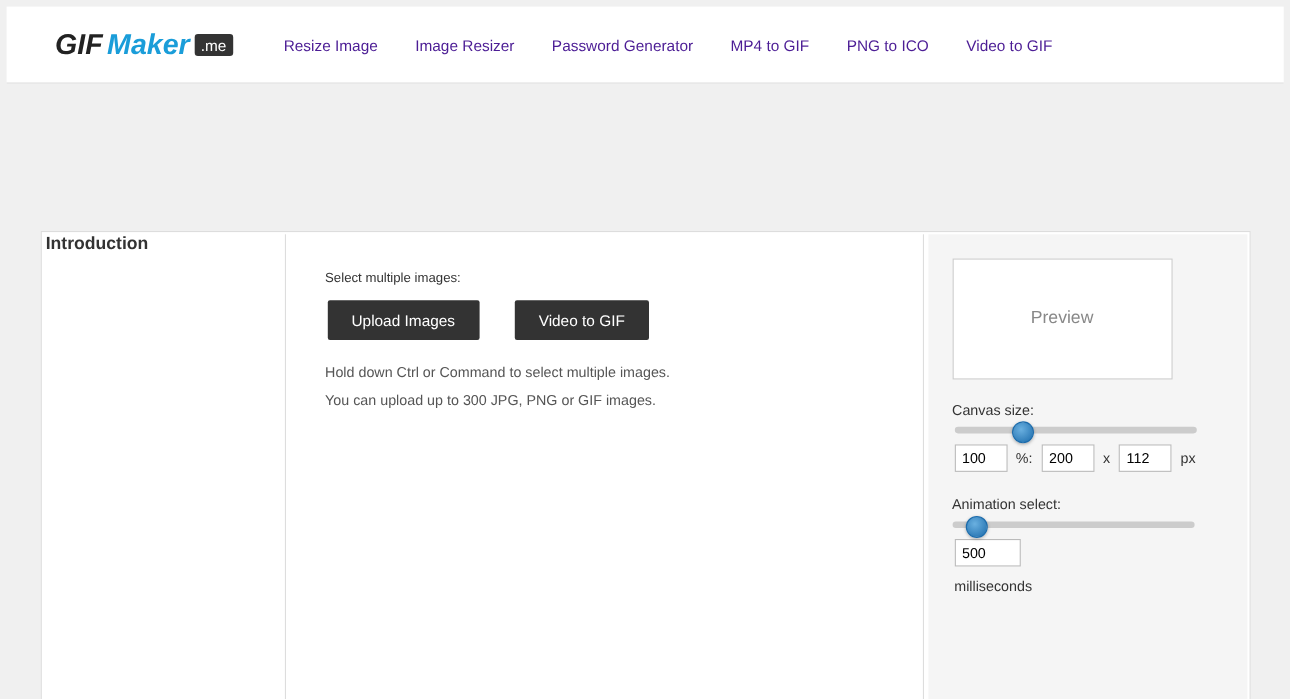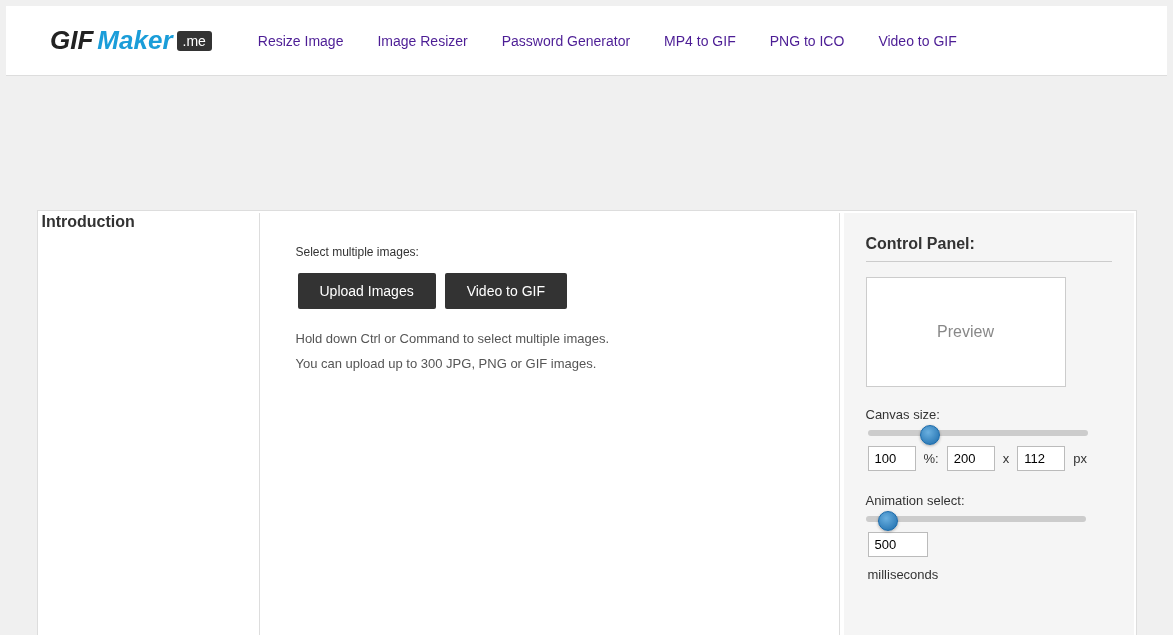--- a/index.html
+++ b/index.html
@@ -88,21 +88,21 @@
       padding: 30px;
       border-right: 1px solid #ddd;
     }
     .select-label {
       font-size: 12px;
       color: #333;
       margin-bottom: 12px;
     }
     .button-row {
       display: flex;
-      gap: 5px;
+      gap: 28px;
       margin-bottom: 20px;
     }
     .btn-upload {
       background: #333;
       color: #fff;
       border: none;
       padding: 10px 22px;
       font-size: 14px;
       cursor: pointer;
       border-radius: 2px;
@@ -273,21 +273,20 @@
     <p class="select-label">Select multiple images:</p>
     <div class="button-row">
       <button class="btn-upload">Upload Images</button>
       <button class="btn-video">Video to GIF</button>
     </div>
     <p class="hint-text">Hold down Ctrl or Command to select multiple images.</p>
     <p class="hint-text2">You can upload up to 300 JPG, PNG or GIF images.</p>
   </div>
 
   <div class="control-panel">
-    <div class="control-title">Control Panel:</div>
 
     <div class="preview-box">
       <span class="preview-text">Preview</span>
     </div>
 
     <div class="canvas-label">Canvas size:</div>
     <div class="slider-container">
       <div class="slider-track">
         <div class="slider-thumb"></div>
       </div>

